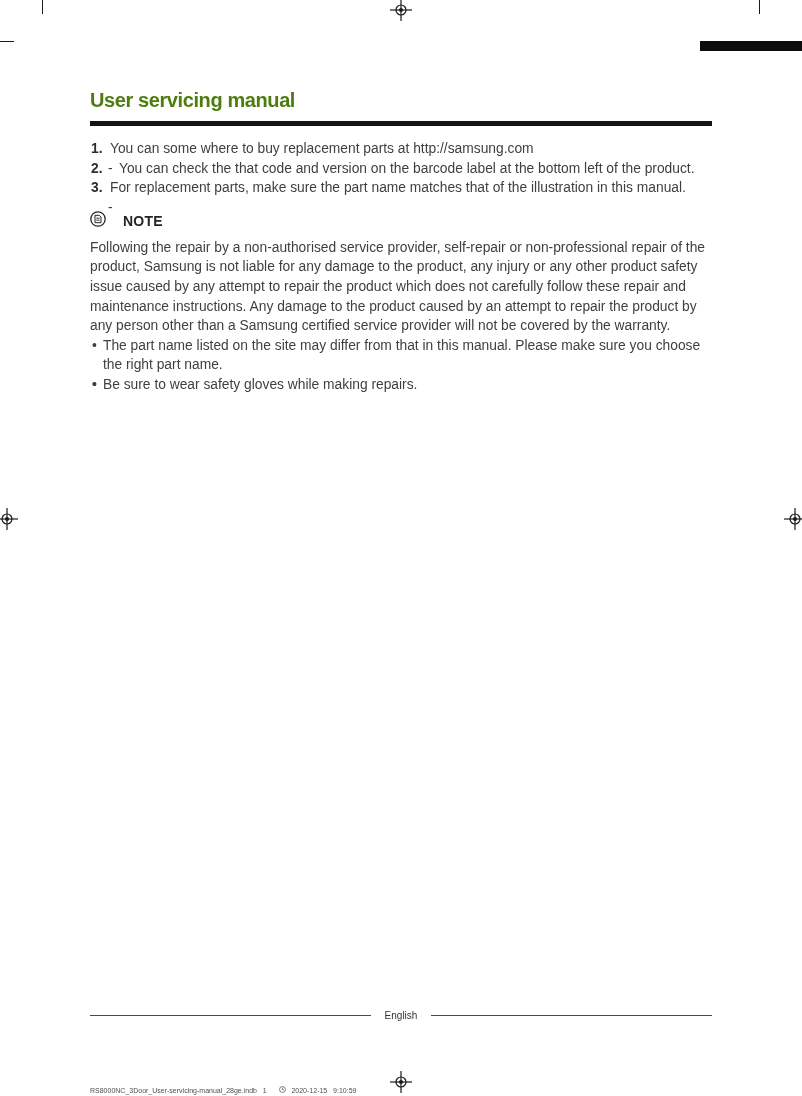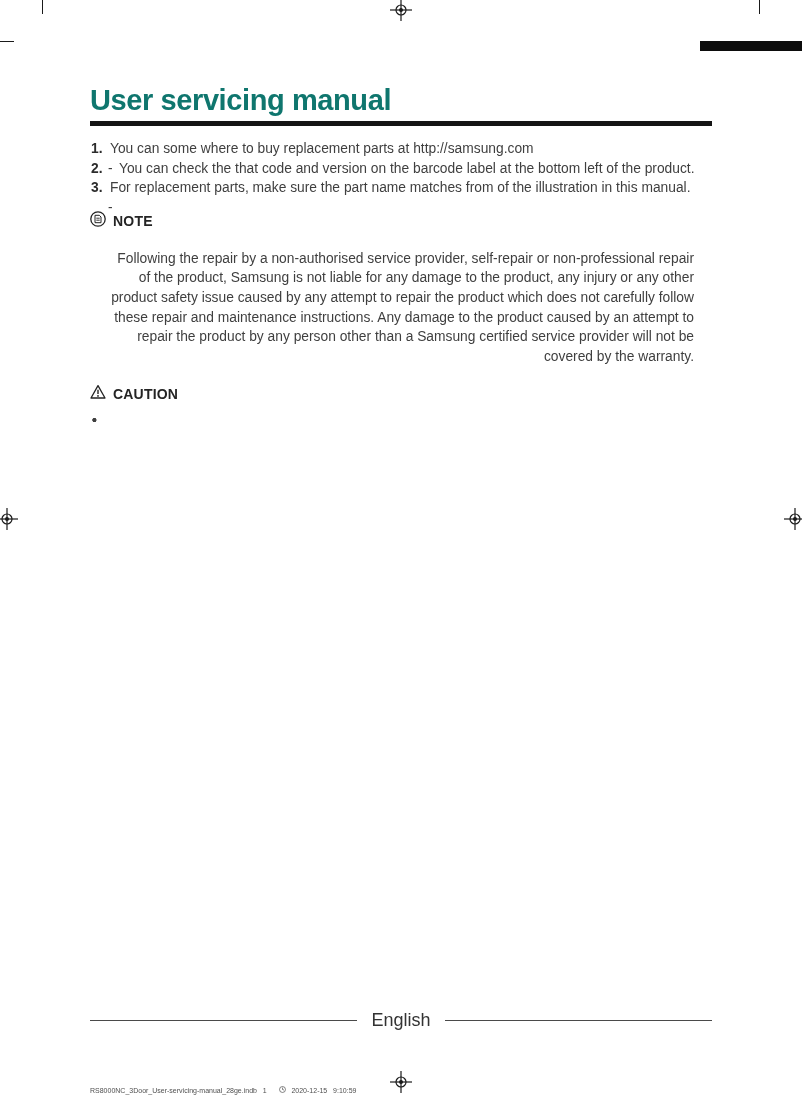--- a/index.html
+++ b/index.html
@@ -16,51 +16,51 @@
   .reg-mark { position: absolute; }
   .crop-v { position: absolute; width: 1px; height: 14px; background: #1a1a1a; }
   .crop-h { position: absolute; width: 14px; height: 1px; background: #1a1a1a; }
   .color-bar { position: absolute; left: 700px; top: 41px; width: 102px; height: 10px; background: #0c0c0c; }
 
   
   .content { position: absolute; left: 90px; top: 82px; width: 622px; color: #3f3f3f; }
 
   .title {
     margin: 0;
-    font-size: 29px;
+    font-size: 20px;
     line-height: 36px;
     font-weight: 700;
-    color: #0f766e;
+    color: #4d7c0f;
     letter-spacing: -0.4px;
   }
   .title-rule { height: 5px; background: #141414; margin-top: 3px; }
 
   .body-text { font-size: 13.8px; line-height: 19.6px; }
 
   ol.steps { list-style: none; margin: 13px 0 0 0; padding: 0; }
   ol.steps > li { position: relative; padding-left: 20px; }
   .step-num { position: absolute; left: 1px; top: 0; font-weight: 700; color: #2c2c2c; }
 
   ul.subs { list-style: none; margin: 0 0 0 -2px; padding: 0; }
   ul.subs > li { position: relative; padding-left: 11px; }
   .sub-dash { position: absolute; left: 0; top: 0; }
 
-  .icon-heading { display: flex; align-items: center; gap: 7px; margin: 13px 0 7px 0; text-align: right; }
+  .icon-heading { display: flex; align-items: center; gap: 17px; margin: 13px 0 7px 0; text-align: right; }
   .icon-heading .label { font-weight: 700; font-size: 14px; color: #242424; letter-spacing: 0.2px; }
 
-  .note-body { margin: 18px; text-align: right; }
+  .note-body { margin: 0; }
 
   ul.bullets { list-style: none; margin: 0; padding: 0; }
   ul.bullets > li { position: relative; padding-left: 13px; }
   .bullet-char { position: absolute; left: 2px; top: 0; }
 
   
   .footer { position: absolute; left: 90px; width: 622px; top: 1010px; display: flex; align-items: center; }
   .footer-line { flex: 1; height: 1px; background: #4a4a4a; }
-  .footer-label { padding: 0 14px; font-size: 18px; color: #333333; }
+  .footer-label { padding: 0 14px; font-size: 10px; color: #333333; }
 
   .print-line {
     position: absolute; left: 90px; top: 1079px;
     font-size: 7px; color: #4f4f4f;
     display: flex; align-items: center; gap: 5px;
     white-space: pre;
   }
 </style>
 </head>
 <body>
@@ -116,21 +116,21 @@
       <span class="step-num">2.</span>
       <ul class="subs">
         <li>
           <span class="sub-dash">-</span>
           <span>You can check the that code and version on the barcode label at the bottom left of the product.</span>
         </li>
       </ul>
     </li>
     <li>
       <span class="step-num">3.</span>
-      <span class="step-text">For replacement parts, make sure the part name matches from of the illustration in this manual.</span>
+      <span class="step-text">For replacement parts, make sure the part name matches that of the illustration in this manual.</span>
       <ul class="subs">
         <li>
           <span class="sub-dash">-</span>
         </li>
       </ul>
     </li>
   </ol>
 
   <div class="icon-heading">
     <span>
@@ -139,40 +139,32 @@
         <path d="M5 4.3 h4.3 l1.7 1.7 v5.7 H5 z" fill="none" stroke="#242424" stroke-width="1"></path>
         <line x1="6.3" y1="7.2" x2="9.7" y2="7.2" stroke="#242424" stroke-width="0.9"></line>
         <line x1="6.3" y1="9.2" x2="9.7" y2="9.2" stroke="#242424" stroke-width="0.9"></line>
       </svg>
     </span>
     <span class="label">NOTE</span>
   </div>
 
   <p class="note-body body-text">Following the repair by a non-authorised service provider, self-repair or non-professional repair of the product, Samsung is not liable for any damage to the product, any injury or any other product safety issue caused by any attempt to repair the product which does not carefully follow these repair and maintenance instructions. Any damage to the product caused by an attempt to repair the product by any person other than a Samsung certified service provider will not be covered by the warranty.</p>
 
-  <div class="icon-heading">
-    <span>
-      <svg viewBox="0 0 16 16" width="16" height="16">
-        <path d="M8 1.6 L15 14 H1 Z" fill="none" stroke="#242424" stroke-width="1.3" stroke-linejoin="round"></path>
-        <line x1="8" y1="5.8" x2="8" y2="10" stroke="#242424" stroke-width="1.4"></line>
-        <circle cx="8" cy="11.9" r="0.9" fill="#242424"></circle>
-      </svg>
-    </span>
-    <span class="label">CAUTION</span>
-  </div>
 
   <ul class="bullets body-text">
     <li>
       <span class="bullet-char">•</span>
+      <span>The part name listed on the site may differ from that in this manual. Please make sure you choose the right part name.</span>
     </li>
     <li>
       <span class="bullet-char">•</span>
     </li>
     <li>
       <span class="bullet-char">•</span>
+      <span>Be sure to wear safety gloves while making repairs.</span>
     </li>
   </ul>
 
 </div>
 
 <div class="footer">
   <div class="footer-line"></div>
   <div class="footer-label">English</div>
   <div class="footer-line"></div>
 </div>

